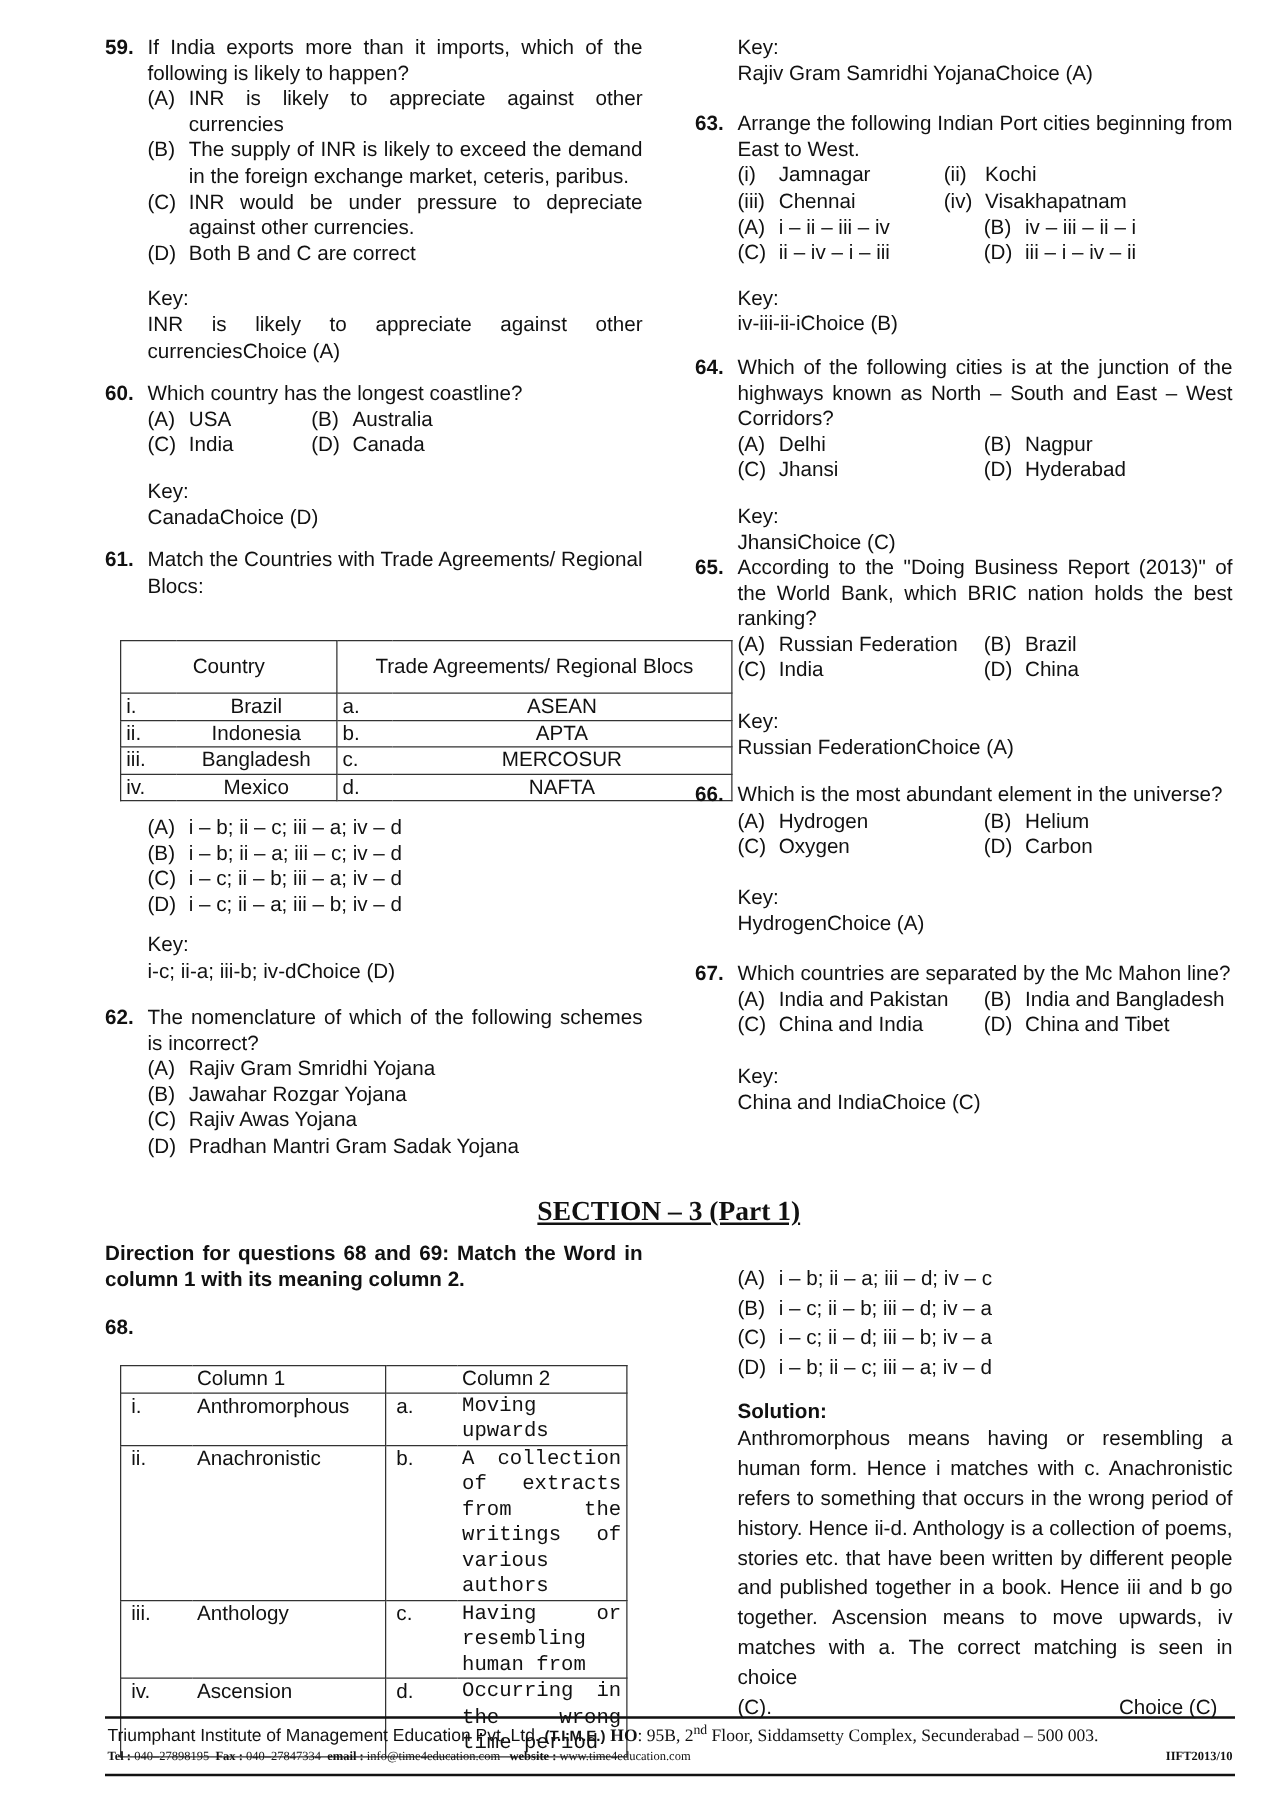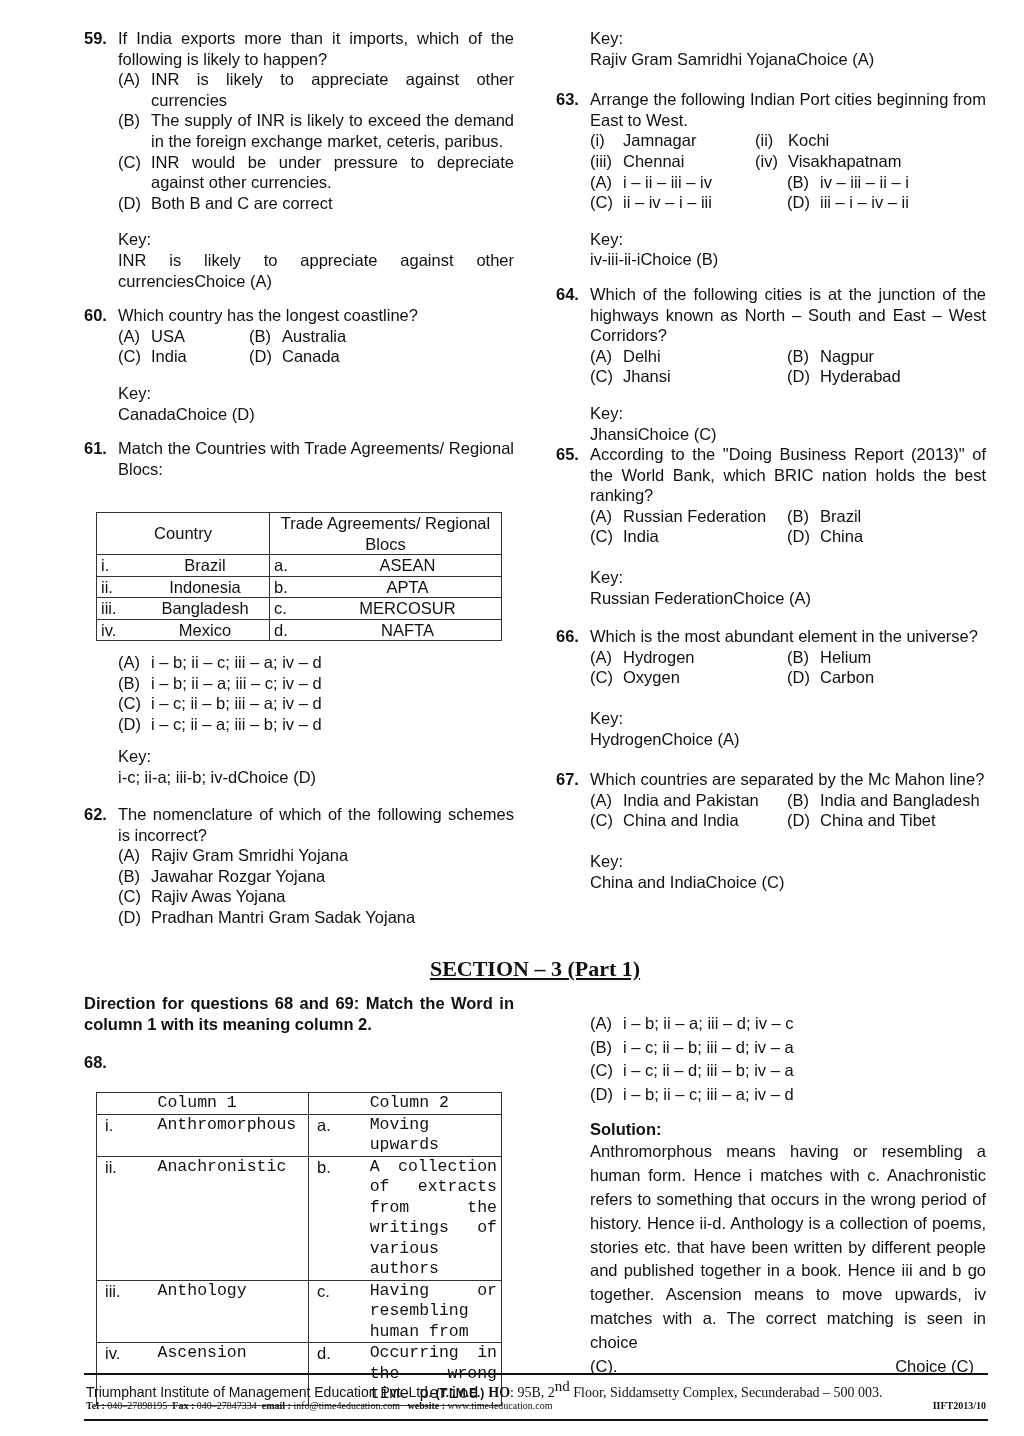--- a/index.html
+++ b/index.html
@@ -20,27 +20,27 @@
   .grid2 .cell { position: relative; padding-left: 33px; white-space: nowrap; }
   .grid2 .cell .lbl { position: absolute; left: 0; top: 0; }
   .grid2.narrow { grid-template-columns: 131px 1fr; }
   .key { margin-top: 16px; line-height: 20.6px; }
   .key-label { font-weight: normal; }
   .key-row { display: flex; justify-content: flex-start; padding-right: 14px; }
   .gap { height: 14px; }
 
   table.match { border-collapse: collapse; position: absolute; }
   table.match td { border: 1.5px solid #333; padding: 0 4px; line-height: 20.5px; vertical-align: top; }
-  #t61 { left: 96px; top: 512px; width: 406px; }
+  #t61 { left: 96px; top: 512px; width: 490px; }
   #t61 td.num { border-right: none; width: 36px; }
   #t61 td.val { border-left: none; text-align: center; }
   #t61 td.hdr { text-align: center; vertical-align: middle; }
   #t68 { left: 96px; top: 1092px; width: 406px; }
   #t68 td.num { border-right: none; width: 44px; padding-left: 8px; }
-  #t68 td.val { border-left: none; font-family: Liberation Mono, monospace; }
+  #t68 td.val { border-left: none; }
   #t68 td.val2 { border-left: none; text-align: justify; text-align-last: auto; font-family: Liberation Mono, monospace; }
   .just { text-align: justify; text-align-last: justify; }
 
   .opts61 { position: absolute; left: 118px; top: 652px; line-height: 20.6px; }
   .key61 { position: absolute; left: 118px; top: 746px; width: 382px; line-height: 20.6px; }
   .q62 { position: absolute; left: 84px; top: 804px; width: 430px; }
 
   .section-title {
     position: absolute; left: 0; width: 1070px; top: 956px; text-align: center;
     font-family: "Liberation Serif", serif; font-weight: bold; font-size: 22px;
@@ -60,21 +60,21 @@
 
   .footer-line { position: absolute; left: 84px; width: 904px; border-top: 2px solid #111; }
   .footer-top { top: 1373px; }
   .footer-bot { top: 1419px; }
   .footer-row1 { position: absolute; left: 86px; top: 1378px; width: 900px; font-size: 14px; white-space: nowrap; }
   .footer-row2 { position: absolute; left: 86px; top: 1400px; width: 900px; font-size: 10px; white-space: nowrap;
     font-family: "Liberation Serif", serif; display: flex; justify-content: space-between; }
   .serif { font-family: "Liberation Serif", serif; margin-top: 46px; }
   .bold { font-weight: bold; }
   .small-bold { font-weight: bold; font-size: 12px; }
-  sup { font-size: 15px; }
+  sup { font-size: 11px; }
 </style>
 </head>
 <body>
 
 <div class="col col-left">
 
   <div class="q">
     <span class="qnum">59.</span>
     <div class="qtext">If India exports more than it imports, which of the following is likely to happen?</div>
     <div class="opt opt-block">

